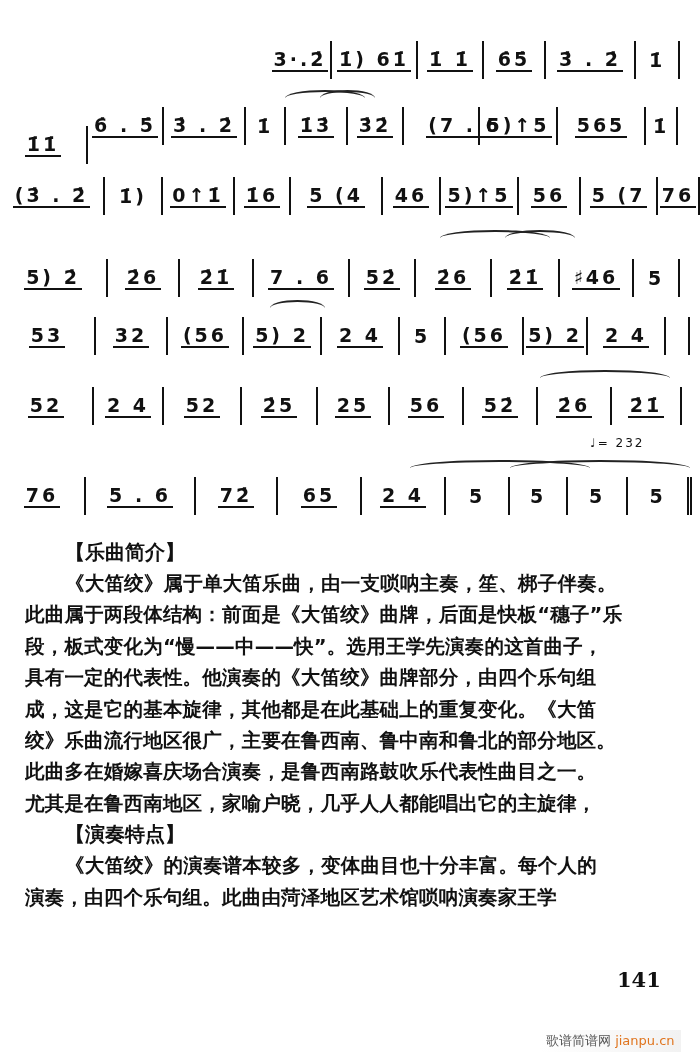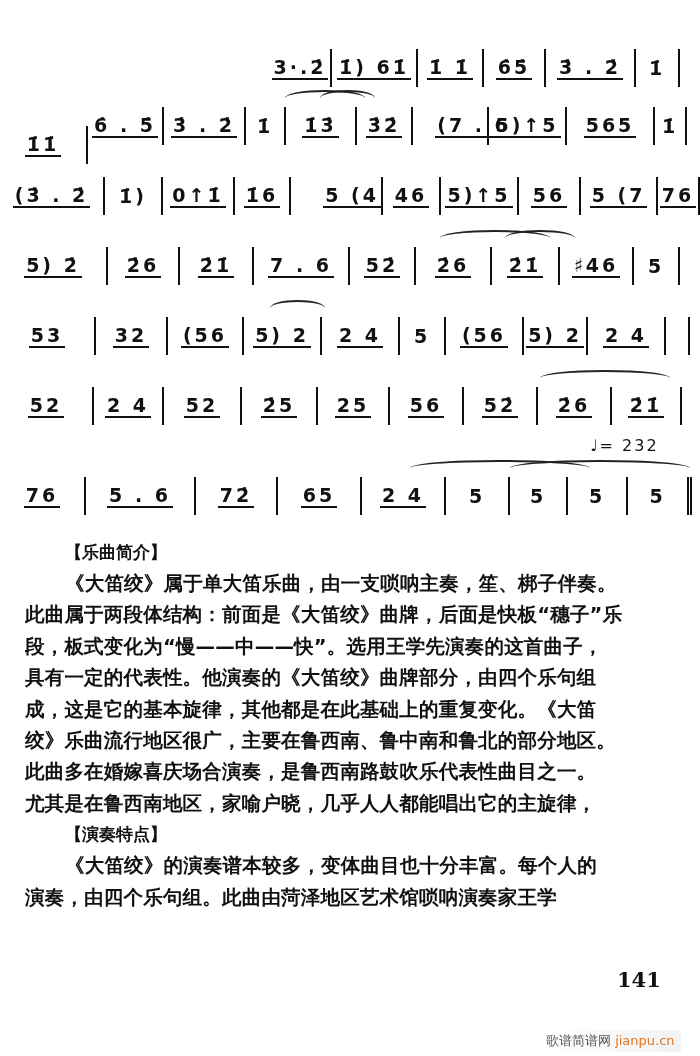--- a/index.html
+++ b/index.html
@@ -8,37 +8,37 @@
   .score { position: absolute; left: 0; top: 0; width: 700px; }
   .row { position: absolute; left: 0; width: 700px; height: 70px; }
   .measures { position: absolute; left: 0; right: 0; top: 18px; height: 40px; display: flex; align-items: center; }
   .measure { position: relative; height: 38px; display: flex; align-items: center; justify-content: center;
              border-right: 2px solid #111; box-sizing: border-box; font-weight: bold; font-size: 19px;
              letter-spacing: 3px; white-space: nowrap; }
   .measure .txt { border-bottom: 2px solid #111; padding: 0 2px 1px 2px; line-height: 20px; }
   .measure.nounder .txt { border-bottom: none; }
   .measure.final { border-right: 5px double #111; }
   .slur { position: absolute; border-top: 2px solid #222; border-radius: 50% 50% 0 0; height: 14px; }
-  .tempo { position: absolute; font-size: 16px; letter-spacing: 2px; }
+  .tempo { position: absolute; font-size: 12px; letter-spacing: 2px; }
   .text-block { position: absolute; left: 25px; width: 665px; font-family: "DejaVu Sans", sans-serif; }
-  .section-title { font-weight: bold; font-size: 17px; margin-left: 40px; height: 31px; line-height: 31px; }
+  .section-title { font-weight: bold; font-size: 20px; margin-left: 40px; height: 31px; line-height: 31px; }
   .para { font-size: 19.5px; line-height: 31.4px; font-weight: bold; text-align: justify; letter-spacing: 0.2px; }
   .para .indent { display: inline-block; width: 40px; }
   .line { white-space: nowrap; overflow: hidden; height: 31.4px; }
   .page-number { position: absolute; left: 617px; top: 967px; font-family: "DejaVu Serif", serif;
                  font-weight: bold; font-size: 21px; }
   .watermark { position: absolute; left: 540px; top: 1030px; font-size: 13px; color: #555;
                background: linear-gradient(90deg, #fff, #f2f2f2); padding: 2px 6px; }
   .watermark .site { color: #e0751f; }
 </style>
 </head>
 <body>
 
 <div class="score" id="score">
-    <div class="row" style="top: 30px;">
+    <div class="row" style="top: 22px;">
       <div class="measures">
         <div class="measure" style="width: 270px; border-right: none;">
           <span class="txt" style="border-bottom: none;"></span>
         </div>
         <div class="measure" style="width: 62px;">
           <span class="txt">3·.2̇</span>
         </div>
         <div class="measure" style="width: 86px;">
           <span class="txt">1̇) 61̇</span>
         </div>
@@ -63,21 +63,21 @@
         </div>
         <div class="measure" style="width: 76px;">
           <span class="txt">6̇ . 5̇</span>
         </div>
         <div class="measure" style="width: 82px;">
           <span class="txt">3̇ . 2̇</span>
         </div>
         <div class="measure nounder" style="width: 40px;">
           <span class="txt">1̇</span>
         </div>
-        <div class="measure" style="width: 71px;">
+        <div class="measure" style="width: 62px;">
           <span class="txt">1̇3̇</span>
         </div>
         <div class="measure" style="width: 56px;">
           <span class="txt">3̇2̇</span>
         </div>
         <div class="measure" style="width: 76px; padding-left: 48px;">
           <span class="txt">(7 . 6</span>
         </div>
         <div class="measure" style="width: 78px;">
           <span class="txt">5)↑5</span>
@@ -97,41 +97,41 @@
         </div>
         <div class="measure nounder" style="width: 58px;">
           <span class="txt">1̇)</span>
         </div>
         <div class="measure" style="width: 72px;">
           <span class="txt">0↑1̇</span>
         </div>
         <div class="measure" style="width: 56px;">
           <span class="txt">1̇6</span>
         </div>
-        <div class="measure" style="width: 92px; justify-content: flex-end;">
+        <div class="measure" style="width: 92px;">
           <span class="txt">5 (4</span>
         </div>
         <div class="measure" style="width: 58px;">
           <span class="txt">46</span>
         </div>
         <div class="measure" style="width: 78px;">
           <span class="txt">5)↑5</span>
         </div>
         <div class="measure" style="width: 62px;">
           <span class="txt">56</span>
         </div>
         <div class="measure" style="width: 77px;">
           <span class="txt">5 (7</span>
         </div>
         <div class="measure" style="width: 42px;">
           <span class="txt">76</span>
         </div>
       </div>
     </div>
-    <div class="row" style="top: 228px;">
+    <div class="row" style="top: 240px;">
       <div class="measures">
         <div class="measure" style="width: 108px;">
           <span class="txt">5) 2̇</span>
         </div>
         <div class="measure" style="width: 72px;">
           <span class="txt">2̇6</span>
         </div>
         <div class="measure" style="width: 74px;">
           <span class="txt">2̇1̇</span>
         </div>

